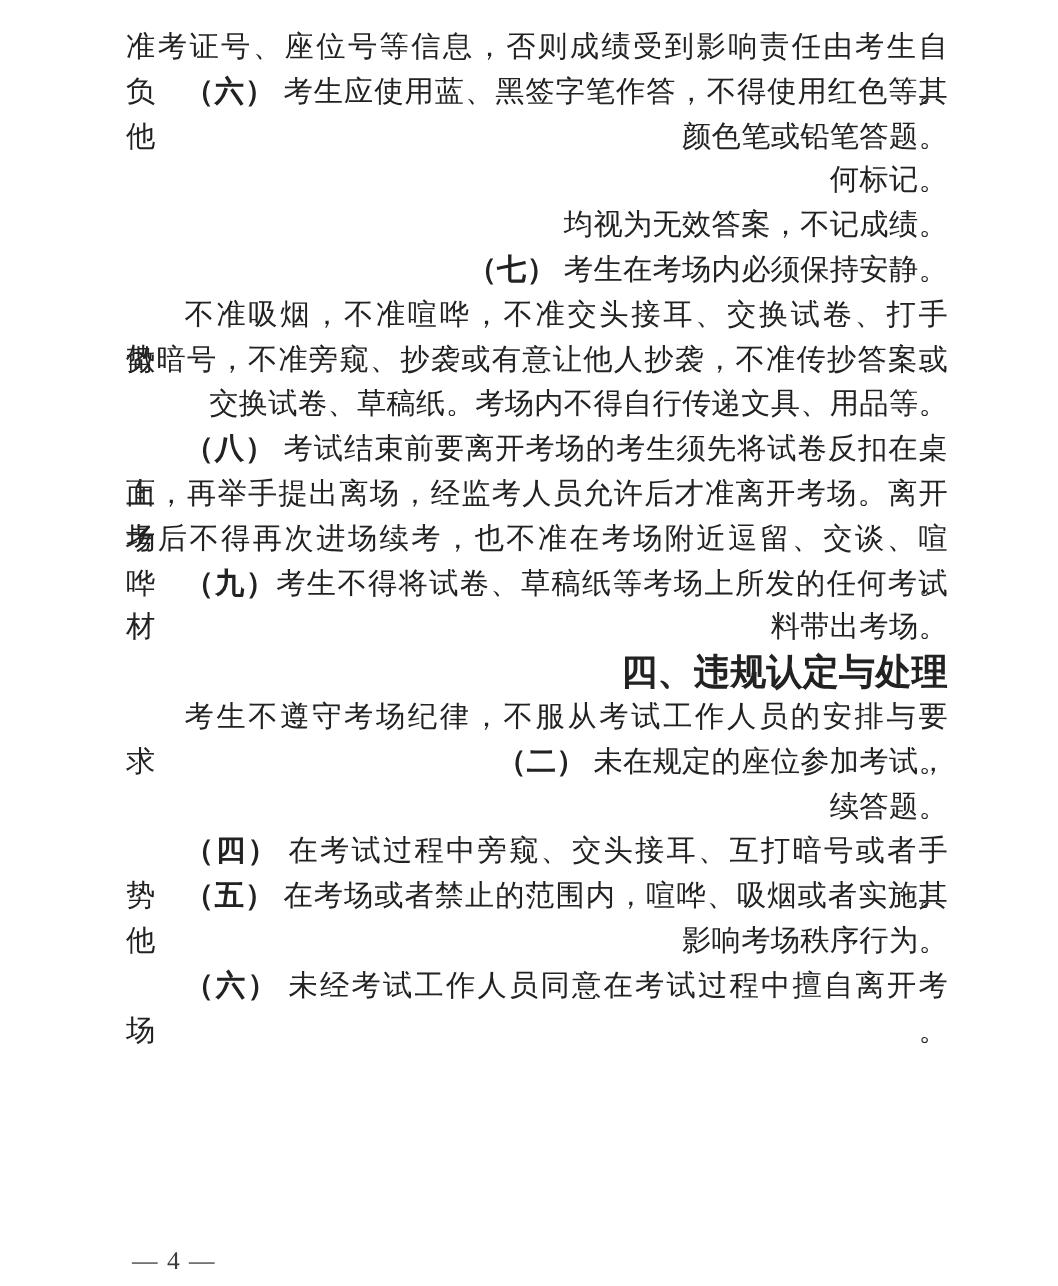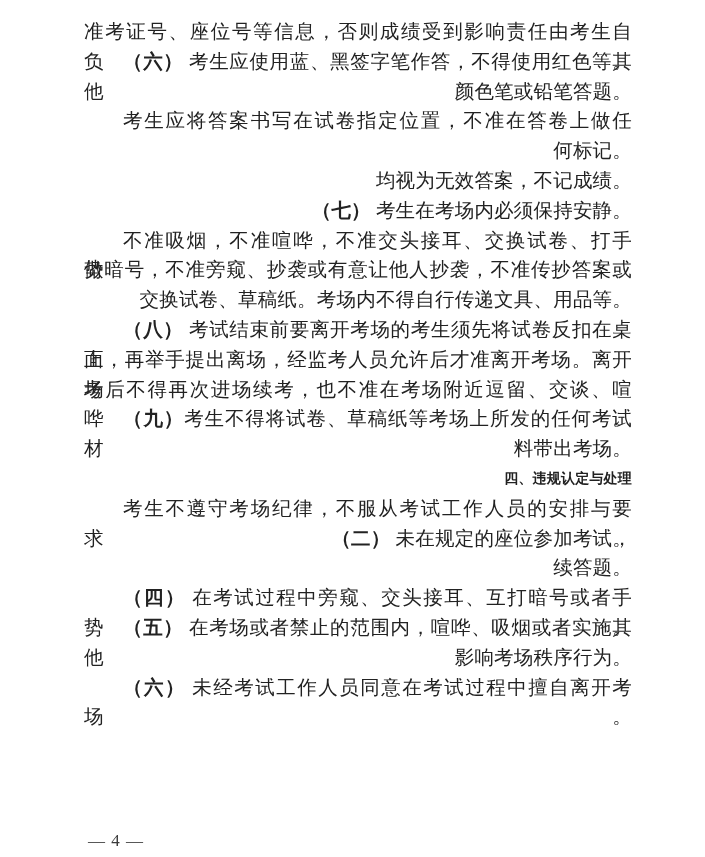--- a/index.html
+++ b/index.html
@@ -33,21 +33,21 @@
     text-align: justify;
     text-align-last: justify;
   }
   .marker {
     font-weight: 700;
     font-family: "Liberation Sans", sans-serif;
   }
   .heading {
     font-weight: 700;
     font-family: "Liberation Sans", sans-serif;
-    font-size: 14px;
+    font-size: 24px;
   }
   .footer {
     position: absolute;
     left: 88px; top: 831px;
     font-size: 17px;
     color: #3a3a3a;
     letter-spacing: 1px;
   }
 </style>
 </head>
@@ -55,21 +55,20 @@
 
 <div class="page">
   <div class="content">
 
     <div class="line full">准考证号、座位号等信息，否则成绩受到影响责任由考生自负。</div>
 
     <div class="line indent full"><span class="marker">（六）</span><span> 考生应使用蓝、黑签字笔作答，不得使用红色等其他</span></div>
 
     <div class="line">颜色笔或铅笔答题。</div>
 
-    <div class="line indent full">考生应将答案书写在试卷指定位置，不准在答卷上做任</div>
 
     <div class="line">何标记。</div>
 
 
     <div class="line">均视为无效答案，不记成绩。</div>
 
     <div class="line indent"><span class="marker">（七）</span><span> 考生在考场内必须保持安静。</span></div>
 
     <div class="line indent full">不准吸烟，不准喧哗，不准交头接耳、交换试卷、打手势、</div>
 

